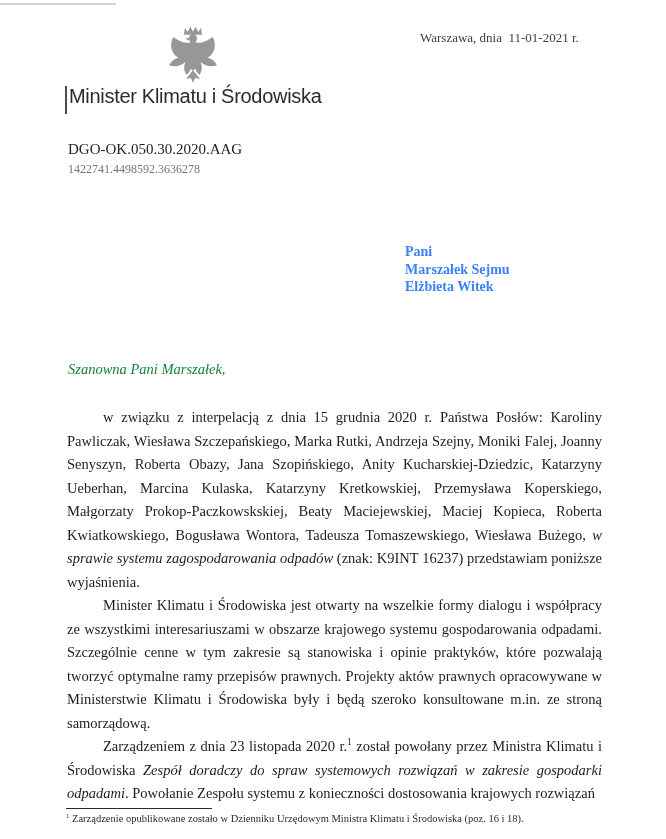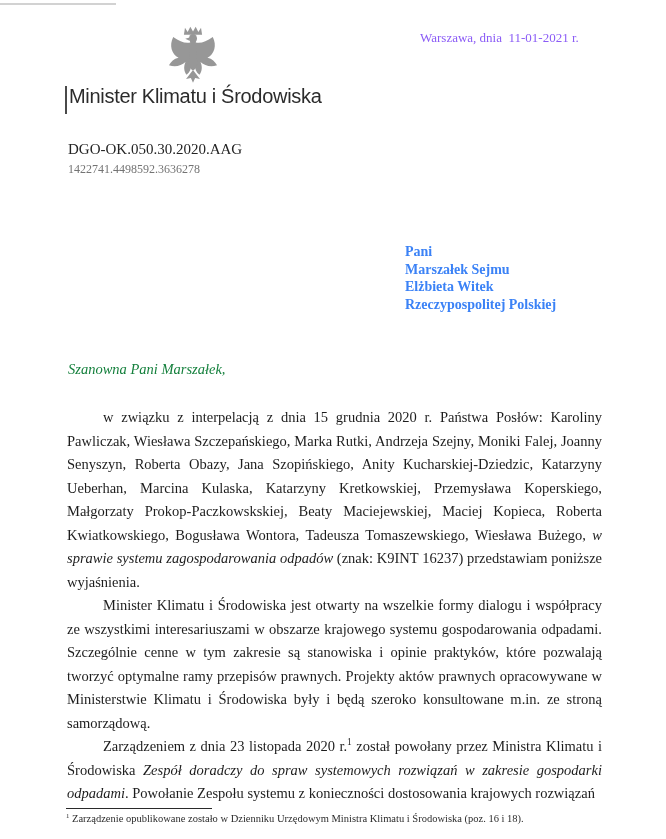--- a/index.html
+++ b/index.html
@@ -26,21 +26,21 @@
   .emblem {
     position: absolute;
     left: 166px; top: 23px;
     width: 54px; height: 62px;
   }
   .emblem svg { width: 100%; height: 100%; }
   .place-date {
     position: absolute;
     left: 420px; top: 30px;
     font-size: 13px;
-    color: #8b5cf6;
+    color: #404040;
     white-space: pre;
   }
   .cursor-artifact {
     position: absolute;
     left: 65px; top: 86px;
     width: 2px; height: 28px;
     background: #4a4a4a;
   }
   .ministry-title {
     position: absolute;
@@ -146,21 +146,20 @@
   <h1 class="ministry-title">Minister Klimatu i Środowiska</h1>
 
   <div class="reference-number">DGO-OK.050.30.2020.AAG</div>
 
   <div class="document-id">1422741.4498592.3636278</div>
 
   <div class="addressee">
     <div>Pani</div>
     <div>Marszałek Sejmu</div>
     <div>Elżbieta Witek</div>
-    <div>Rzeczypospolitej Polskiej</div>
   </div>
 
   <div class="salutation">Szanowna Pani Marszałek,</div>
 
   <div class="letter-body">
     <p><span>w związku z interpelacją z dnia 15 grudnia 2020 r. Państwa Posłów: Karoliny Pawliczak, Wiesława Szczepańskiego, Marka Rutki, Andrzeja Szejny, Moniki Falej, Joanny Senyszyn, Roberta Obazy, Jana Szopińskiego, Anity Kucharskiej-Dziedzic, Katarzyny Ueberhan, Marcina Kulaska, Katarzyny Kretkowskiej, Przemysława Koperskiego, Małgorzaty Prokop-Paczkowskskiej, Beaty Maciejewskiej, Maciej Kopieca, Roberta Kwiatkowskiego, Bogusława Wontora, Tadeusza Tomaszewskiego, Wiesława Bużego, </span><em>w sprawie systemu zagospodarowania odpadów</em><span> (znak: K9INT 16237) przedstawiam poniższe wyjaśnienia.</span></p>
     <p>Minister Klimatu i Środowiska jest otwarty na wszelkie formy dialogu i współpracy ze wszystkimi interesariuszami w obszarze krajowego systemu gospodarowania odpadami. Szczególnie cenne w tym zakresie są stanowiska i opinie praktyków, które pozwalają tworzyć optymalne ramy przepisów prawnych. Projekty aktów prawnych opracowywane w Ministerstwie Klimatu i Środowiska były i będą szeroko konsultowane m.in. ze stroną samorządową.</p>
     <p><span>Zarządzeniem z dnia 23 listopada 2020 r.</span><sup>1</sup><span> został powołany przez Ministra Klimatu i Środowiska </span><em>Zespół doradczy do spraw systemowych rozwiązań w zakresie gospodarki odpadami</em><span>. Powołanie Zespołu systemu z konieczności dostosowania krajowych rozwiązań</span></p>
   </div>
 

